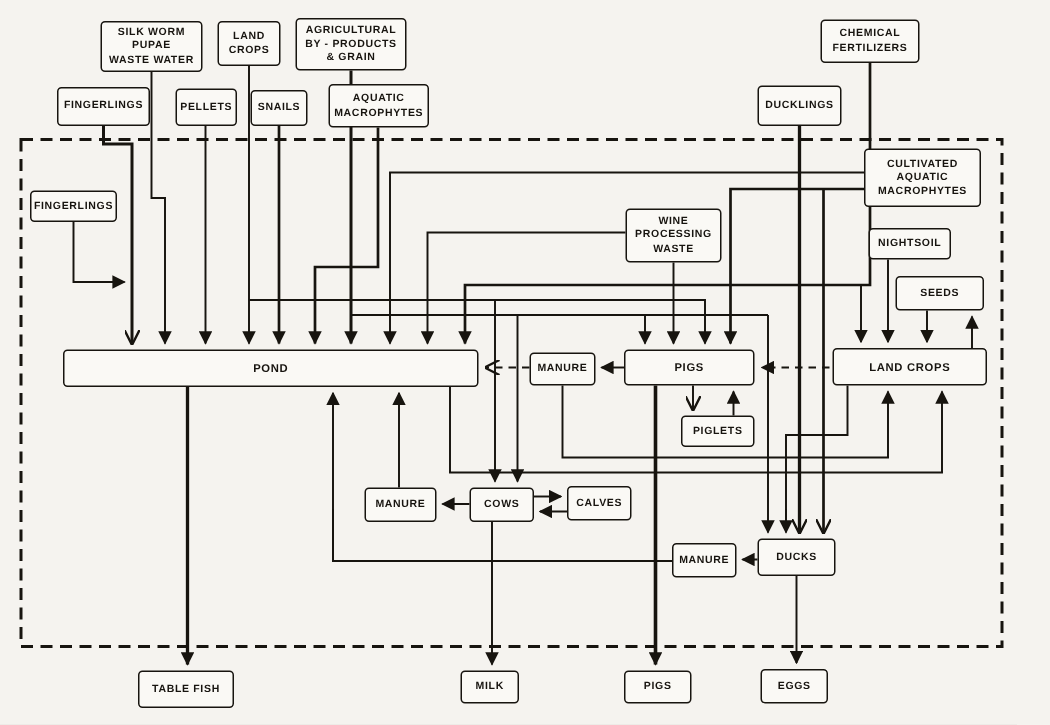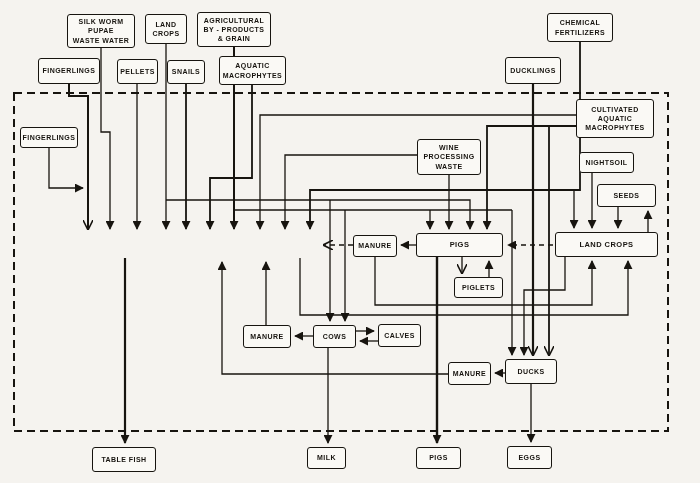--- a/index.html
+++ b/index.html
@@ -110,20 +110,21 @@
   <div class="box" style="left:20px;top:127px;width:58px;height:21px"><span>FINGERLINGS</span></div>
   <div class="box" style="left:576px;top:99px;width:78px;height:39px"><span>CULTIVATED
 AQUATIC
 MACROPHYTES</span></div>
   <div class="box" style="left:417px;top:139px;width:64px;height:36px"><span>WINE
 PROCESSING
 WASTE</span></div>
   <div class="box" style="left:579px;top:152px;width:55px;height:21px"><span>NIGHTSOIL</span></div>
   <div class="box" style="left:597px;top:184px;width:59px;height:23px"><span>SEEDS</span></div>
 
+  <div class="box big" style="left:42px;top:233px;width:277px;height:25px"><span>POND</span></div>
   <div class="box" style="left:353px;top:235px;width:44px;height:22px"><span>MANURE</span></div>
   <div class="box big" style="left:416px;top:233px;width:87px;height:24px"><span>PIGS</span></div>
   <div class="box big" style="left:555px;top:232px;width:103px;height:25px"><span>LAND CROPS</span></div>
   <div class="box" style="left:454px;top:277px;width:49px;height:21px"><span>PIGLETS</span></div>
 
   <div class="box" style="left:243px;top:325px;width:48px;height:23px"><span>MANURE</span></div>
   <div class="box" style="left:313px;top:325px;width:43px;height:23px"><span>COWS</span></div>
   <div class="box" style="left:378px;top:324px;width:43px;height:23px"><span>CALVES</span></div>
 
   <div class="box" style="left:448px;top:362px;width:43px;height:23px"><span>MANURE</span></div>

